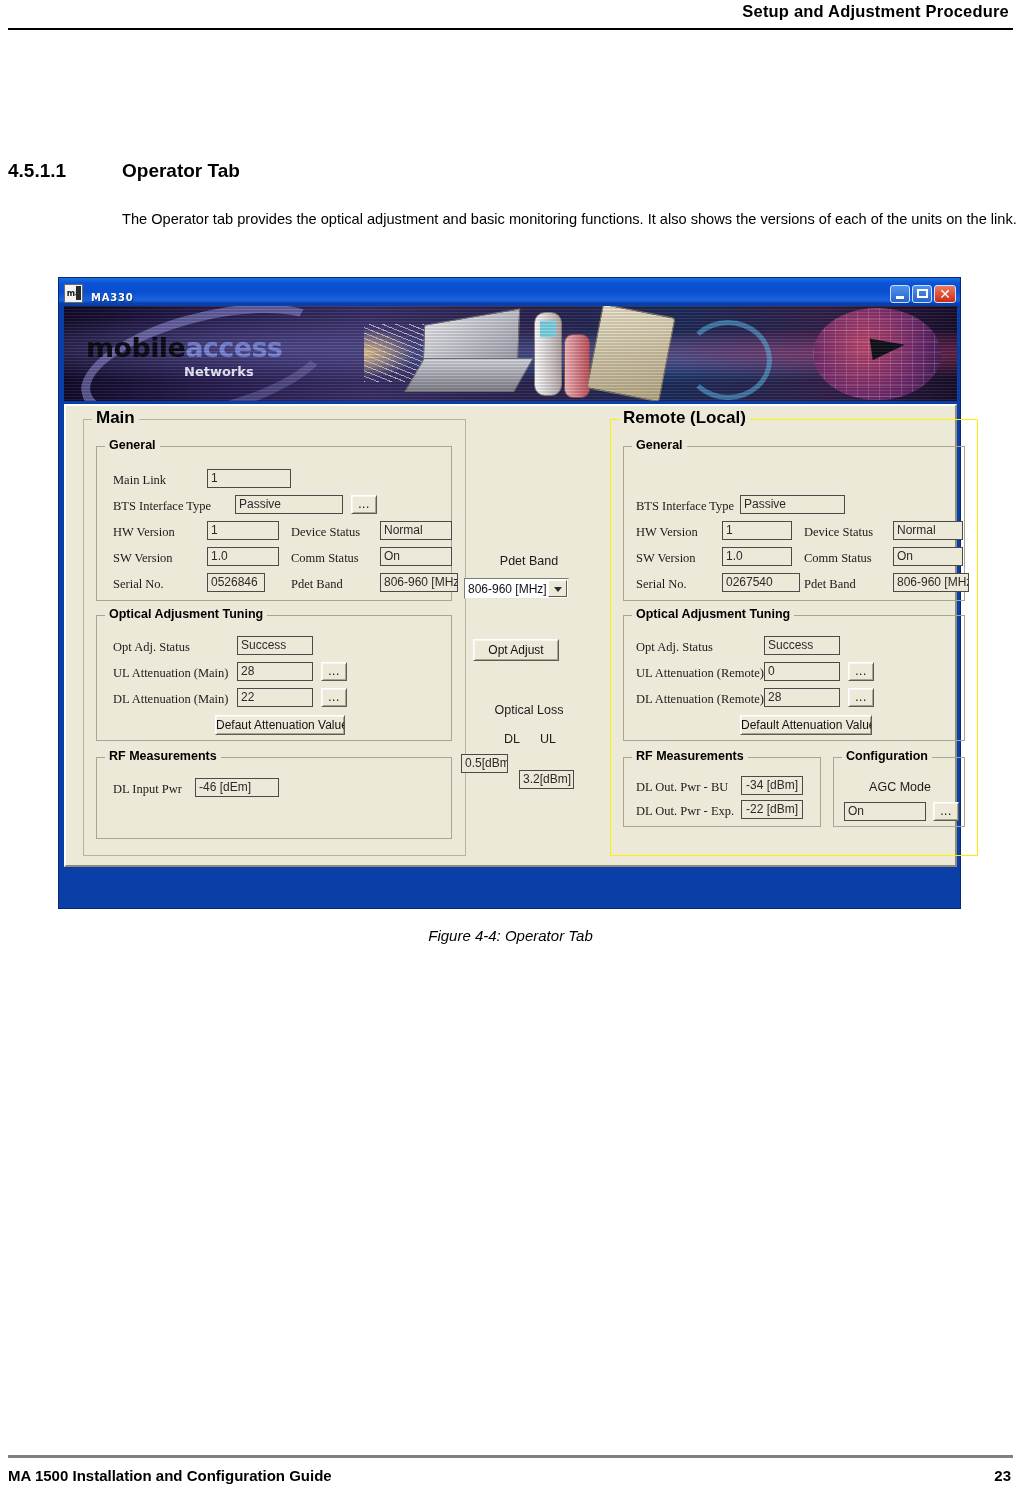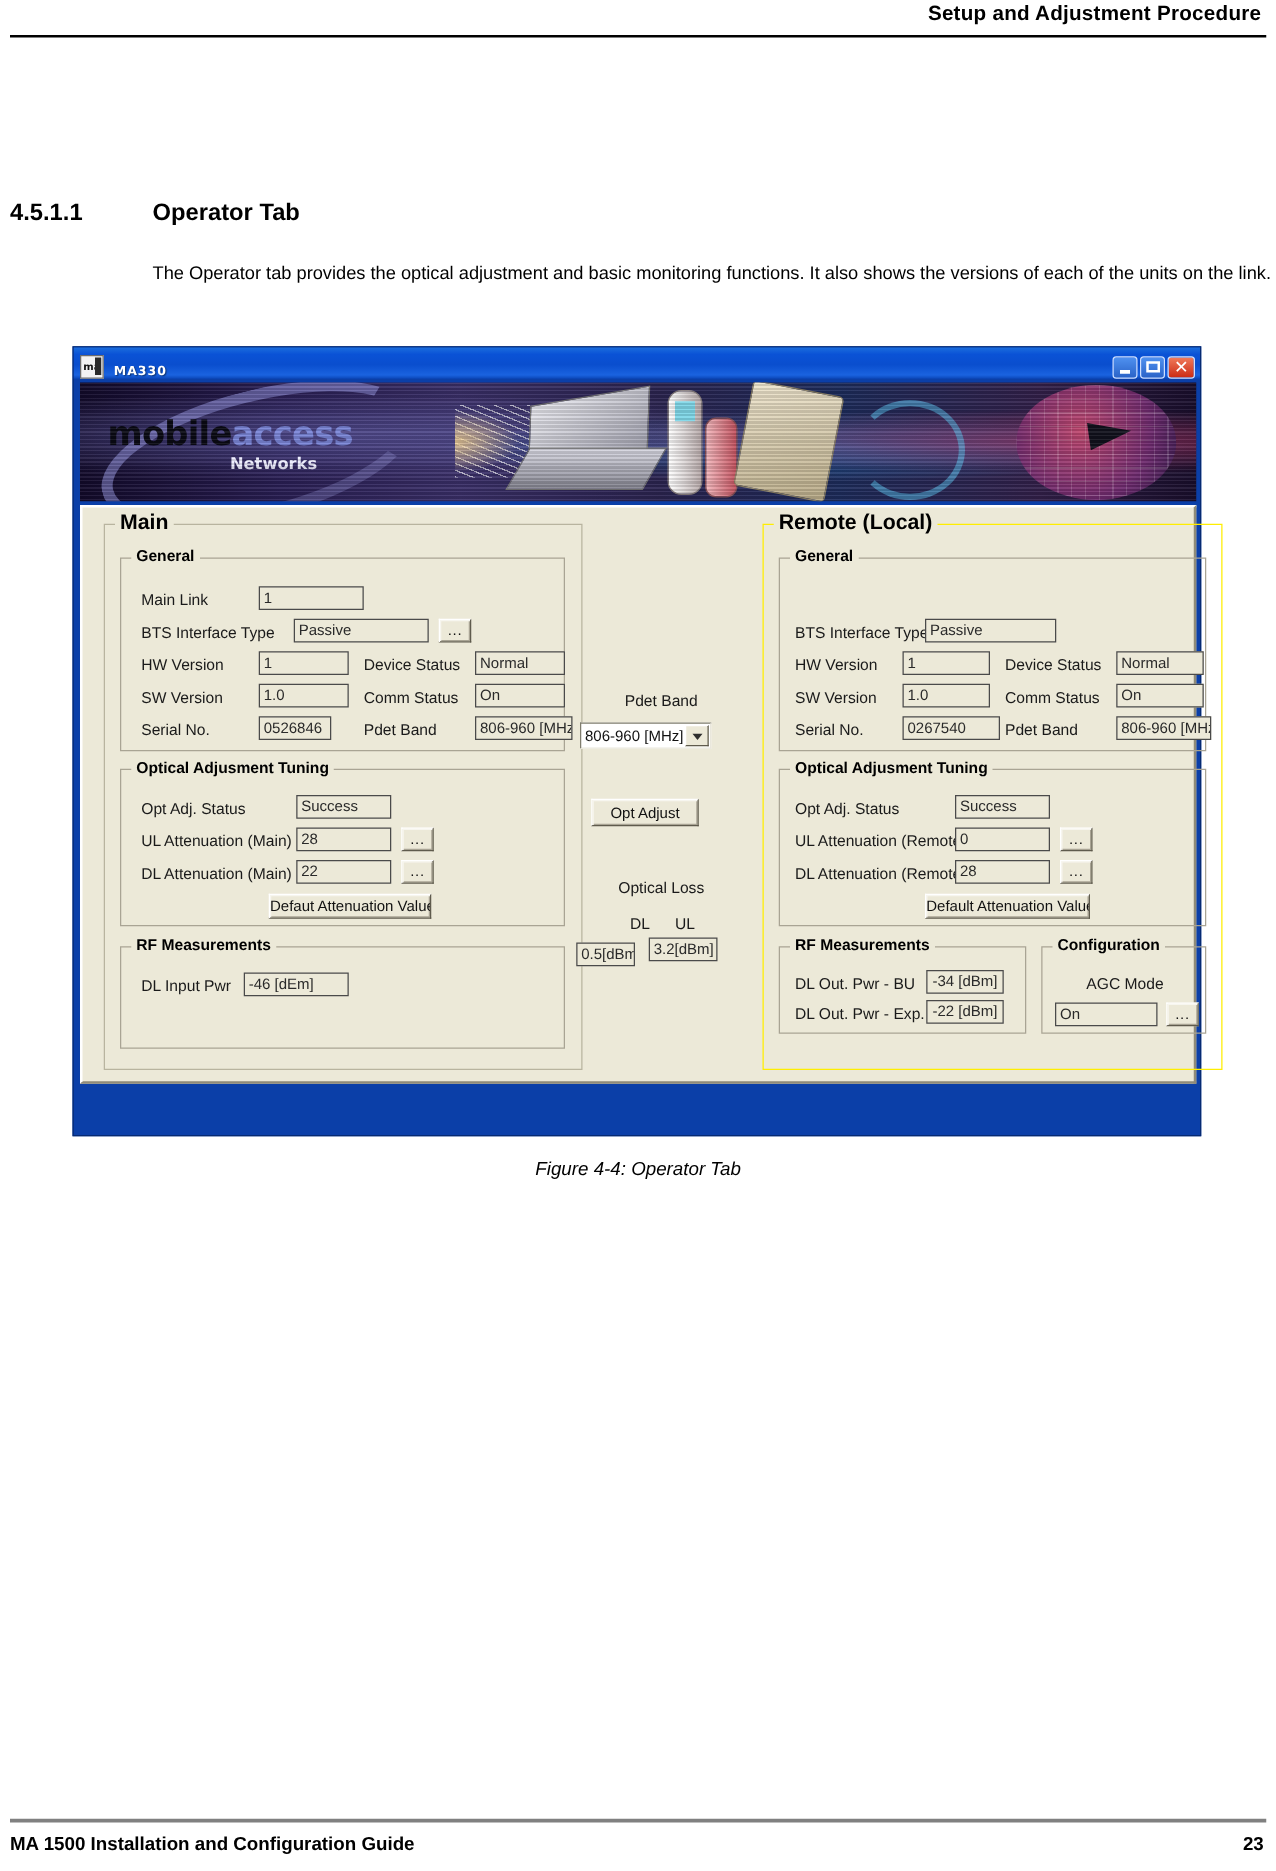--- a/index.html
+++ b/index.html
@@ -368,21 +368,21 @@
     border-color: #ffee00;
     margin-left: 32px;
   }
 
   
   .lbl {
     position: absolute;
     font-size: 12.5px;
     color: #1a1a1a;
     white-space: nowrap;
-    font-family: Liberation Sans, sans-serif;
+    font-family: Liberation Serif, serif;
   }
   .fld {
     position: absolute;
     background: #ece9d8;
     border: 1px solid #4a4a4a;
     box-sizing: border-box;
     font-size: 12px;
     color: #2a2a2a;
     padding: 0 3px;
     line-height: 17px;
@@ -626,21 +626,21 @@
         <span class="cval">806-960 [MHz]</span>
         <span class="carrow"></span>
       </div>
 
       <div class="btn" style="left:407px; top:233px; width:86px; height:22px; line-height:20px;">Opt Adjust</div>
 
       <div class="cap" style="left:403px; top:297px; width:120px;">Optical Loss</div>
       <div class="cap" style="left:426px; top:326px; width:40px;">DL</div>
       <div class="cap" style="left:462px; top:326px; width:40px;">UL</div>
       <div class="fld" style="left:395px; top:348px; width:47px; text-align:center;">0.5[dBm]</div>
-      <div class="fld" style="left:453px; top:344px; width:55px; text-align:center;">3.2[dBm]</div>
+      <div class="fld" style="left:453px; top:364px; width:55px; text-align:center;">3.2[dBm]</div>
     </div>
 
     <div class="gb outer remote" style="left:512px; top:13px; width:368px; height:437px;">
       <div class="gb-title">Remote (Local)</div>
 
       <div class="gb" style="left:12px; top:26px; width:342px; height:155px;">
         <div class="gb-title">General</div>
 
         <div class="lbl" style="left:12px; top:52px;">BTS Interface Type</div>
         <div class="fld" style="left:116px; top:48px; width:105px;">Passive</div>

